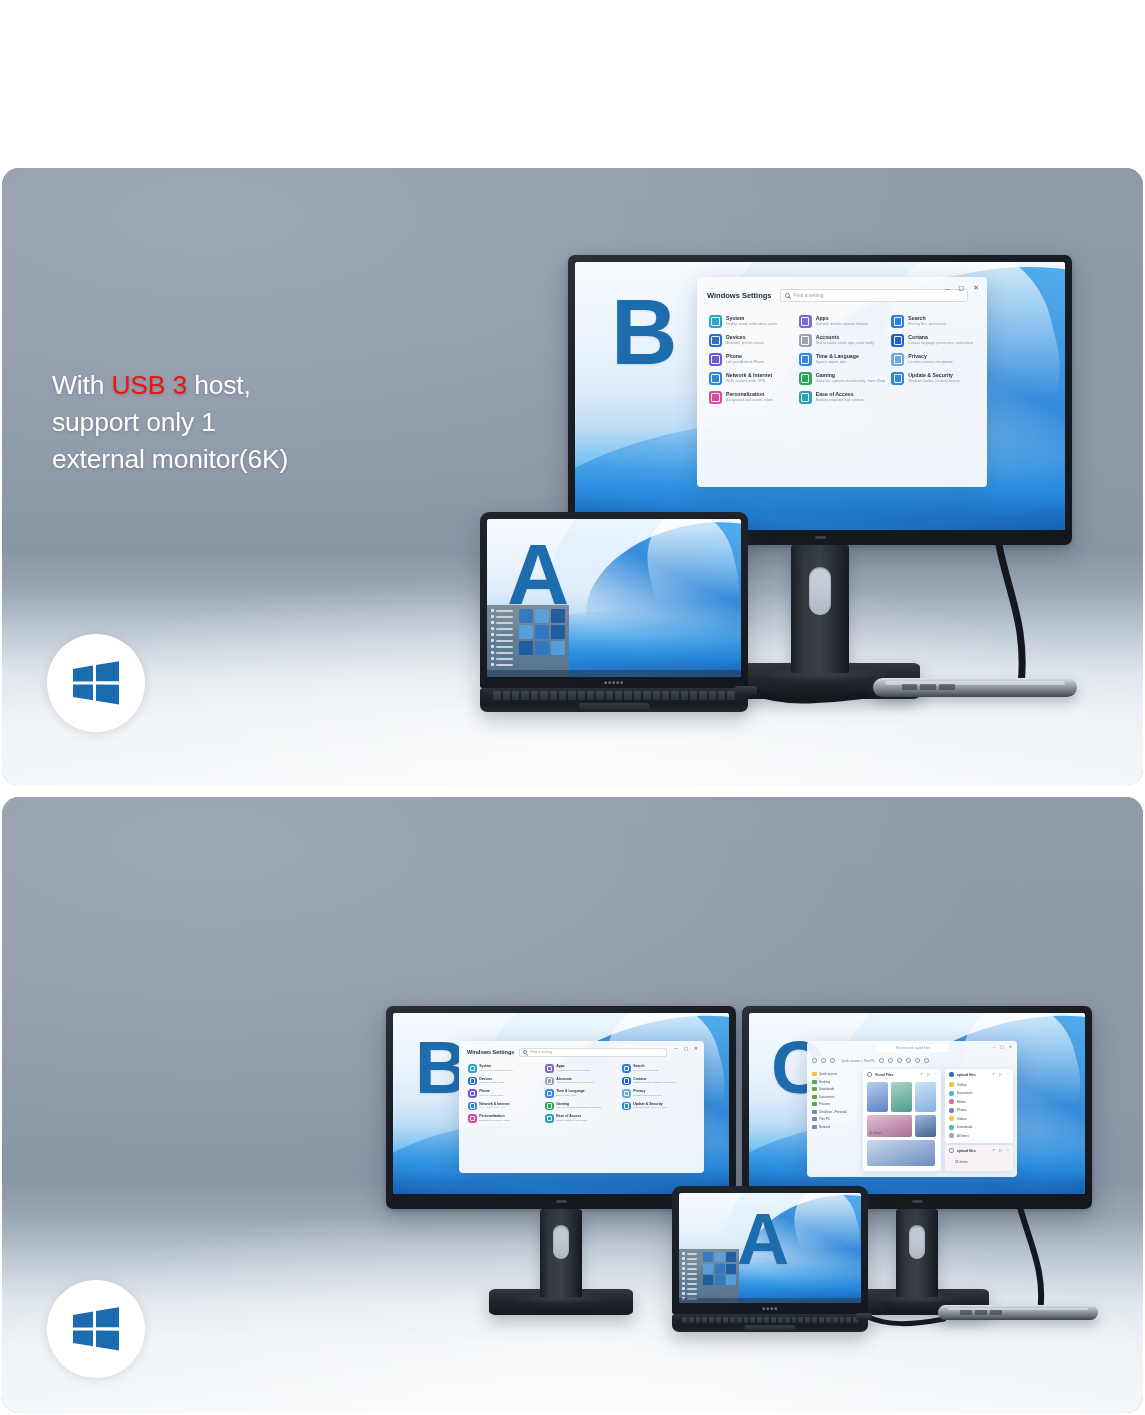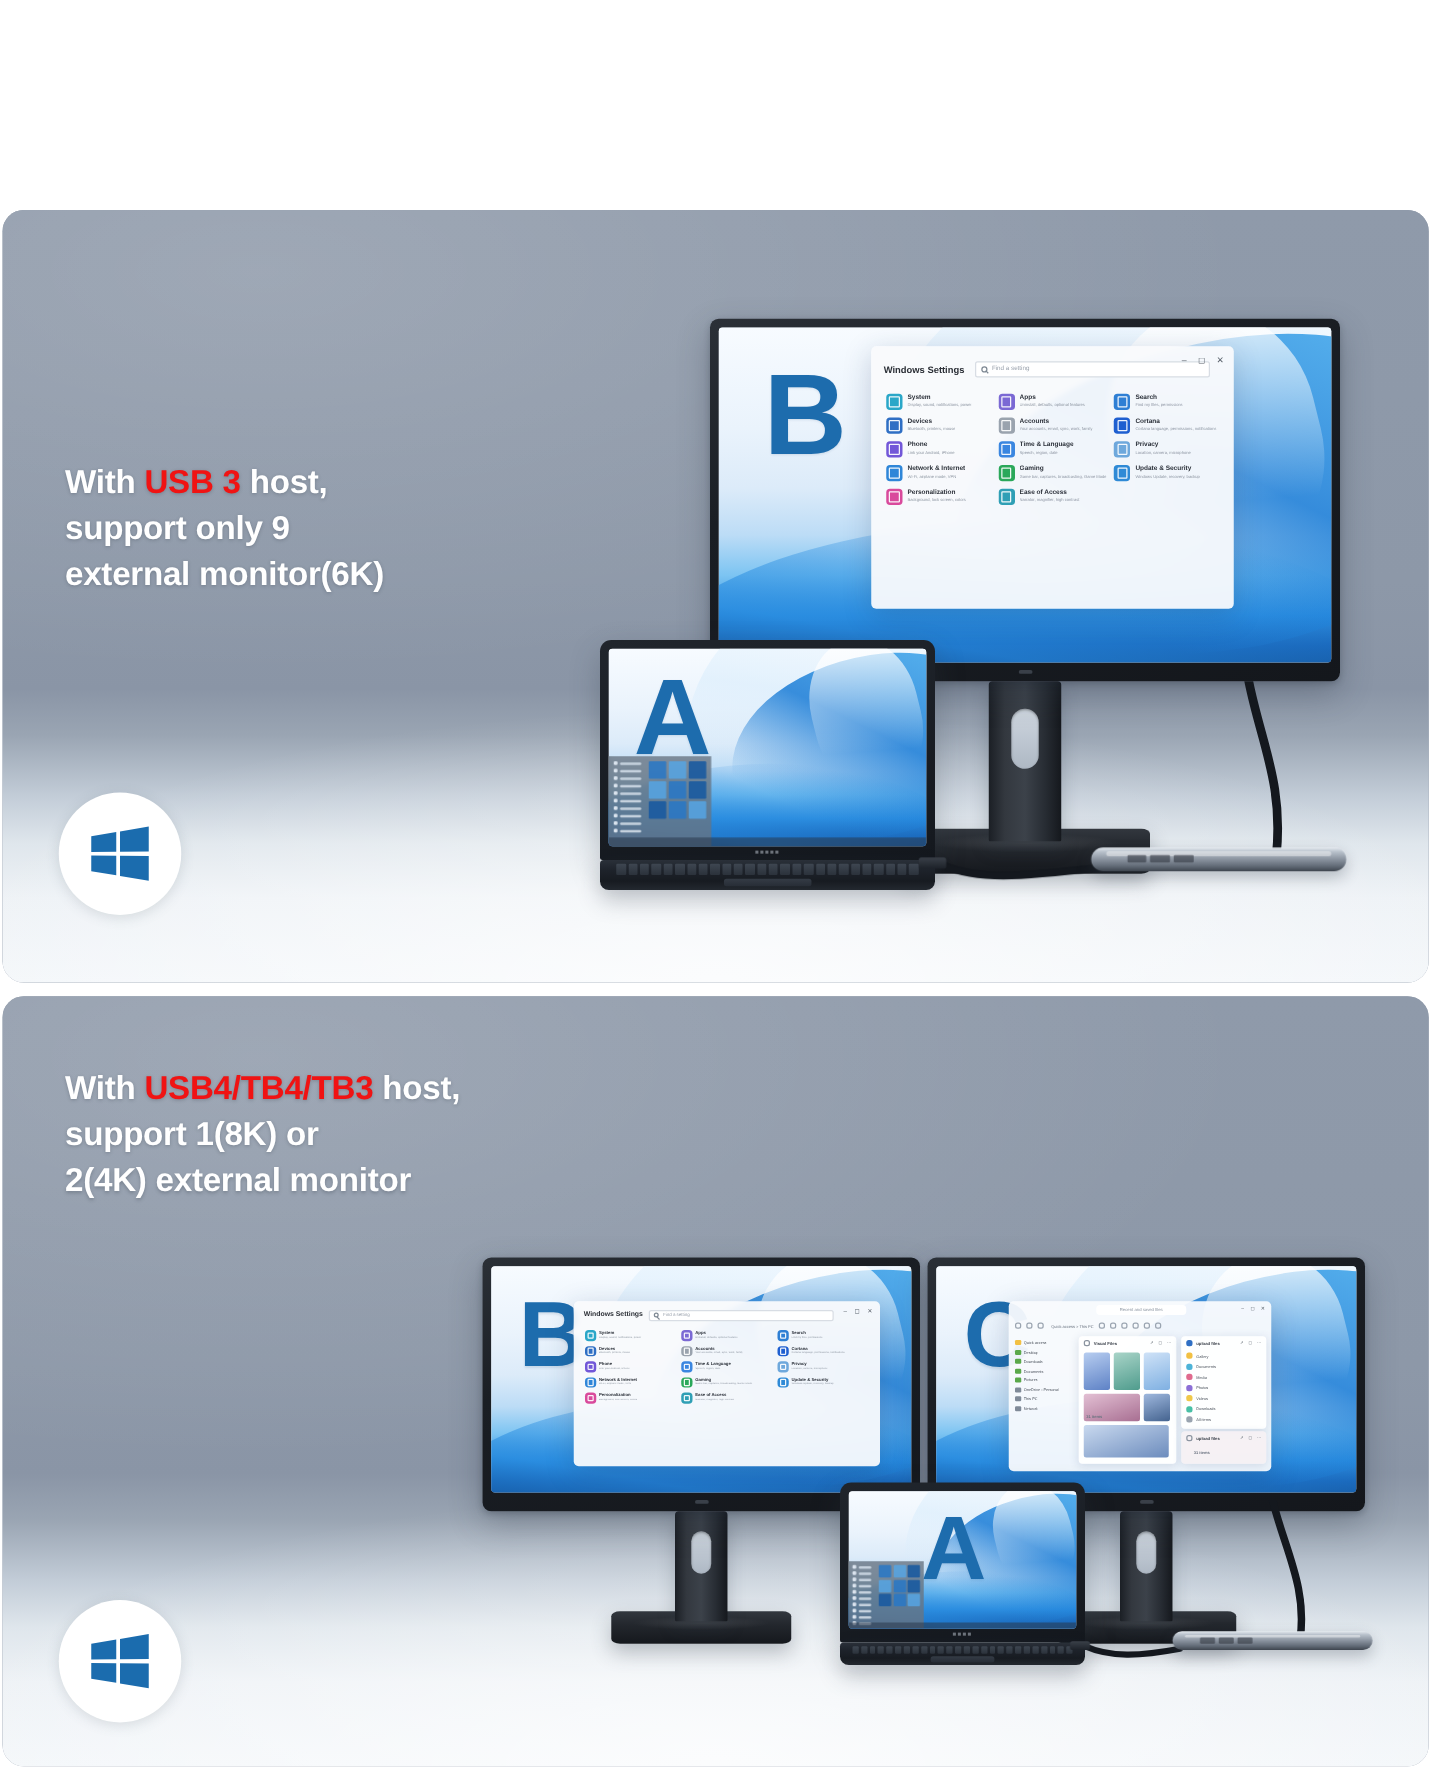--- a/index.html
+++ b/index.html
@@ -57,21 +57,21 @@
         #f4f7fa 100%);
   }
   .bg-floorglow {
     position:absolute; left:0; right:0; bottom:0; height:42%;
     background: radial-gradient(80% 120% at 50% 100%, rgba(255,255,255,0.68), rgba(255,255,255,0) 70%);
   }
 
   
   .copy {
     position:absolute; z-index:40;
-    color:#ffffff; font-weight:700;
+    color:#ffffff; font-weight:400;
     font-size:26.5px; line-height:37px;
     letter-spacing:-0.2px;
     text-shadow:0 1px 3px rgba(40,50,62,0.28);
     white-space:nowrap;
   }
   #copy1 { left:52px; top:367px; }
   #copy2 { left:52px; top:852px; }
   .hl { color:#f01313; }
 
   
@@ -566,21 +566,21 @@
       </div>
   </div>
   <svg class="cable" style="left:975px; top:545px; width:70px; height:150px;" viewBox="0 0 70 150">
     <path d="M24 0 C 34 50, 52 82, 46 140" stroke-width="7"></path>
   </svg>
 
   <div class="copy" id="copy1">
     <div>
       <span>With </span><span class="hl">USB 3</span><span> host,</span>
     </div>
-    <div>support only 9</div>
+    <div>support only 1</div>
     <div>external monitor(6K)</div>
   </div>
   <div class="win-badge" id="badge1">
     <svg viewBox="0 0 48 46">
       <path d="M1 9.0 L21 5.6 L21 21.4 L1 21.6 Z" fill="#1b6cae"></path>
       <path d="M24 5.1 L47 1.2 L47 21.2 L24 21.3 Z" fill="#1b6cae"></path>
       <path d="M1 24.4 L21 24.5 L21 40.2 L1 36.9 Z" fill="#1b6cae"></path>
       <path d="M24 24.6 L47 24.7 L47 44.6 L24 40.8 Z" fill="#1b6cae"></path>
     </svg>
   </div>
@@ -991,27 +991,20 @@
     <div class="hub-ports">
         <span class="hub-port"></span>
         <span class="hub-port"></span>
         <span class="hub-port"></span>
       </div>
   </div>
   <svg class="cable" style="left:1000px; top:1200px; width:70px; height:120px;" viewBox="0 0 70 120">
     <path d="M18 0 C 28 40, 46 70, 40 112" stroke-width="6"></path>
   </svg>
 
-  <div class="copy" id="copy2">
-    <div>
-      <span>With </span><span class="hl">USB4/TB4/TB3</span><span> host,</span>
-    </div>
-    <div>support 1(8K) or</div>
-    <div>2(4K) external monitor</div>
-  </div>
   <div class="win-badge" id="badge2">
     <svg viewBox="0 0 48 46">
       <path d="M1 9.0 L21 5.6 L21 21.4 L1 21.6 Z" fill="#1b6cae"></path>
       <path d="M24 5.1 L47 1.2 L47 21.2 L24 21.3 Z" fill="#1b6cae"></path>
       <path d="M1 24.4 L21 24.5 L21 40.2 L1 36.9 Z" fill="#1b6cae"></path>
       <path d="M24 24.6 L47 24.7 L47 44.6 L24 40.8 Z" fill="#1b6cae"></path>
     </svg>
   </div>
 
 </div>

